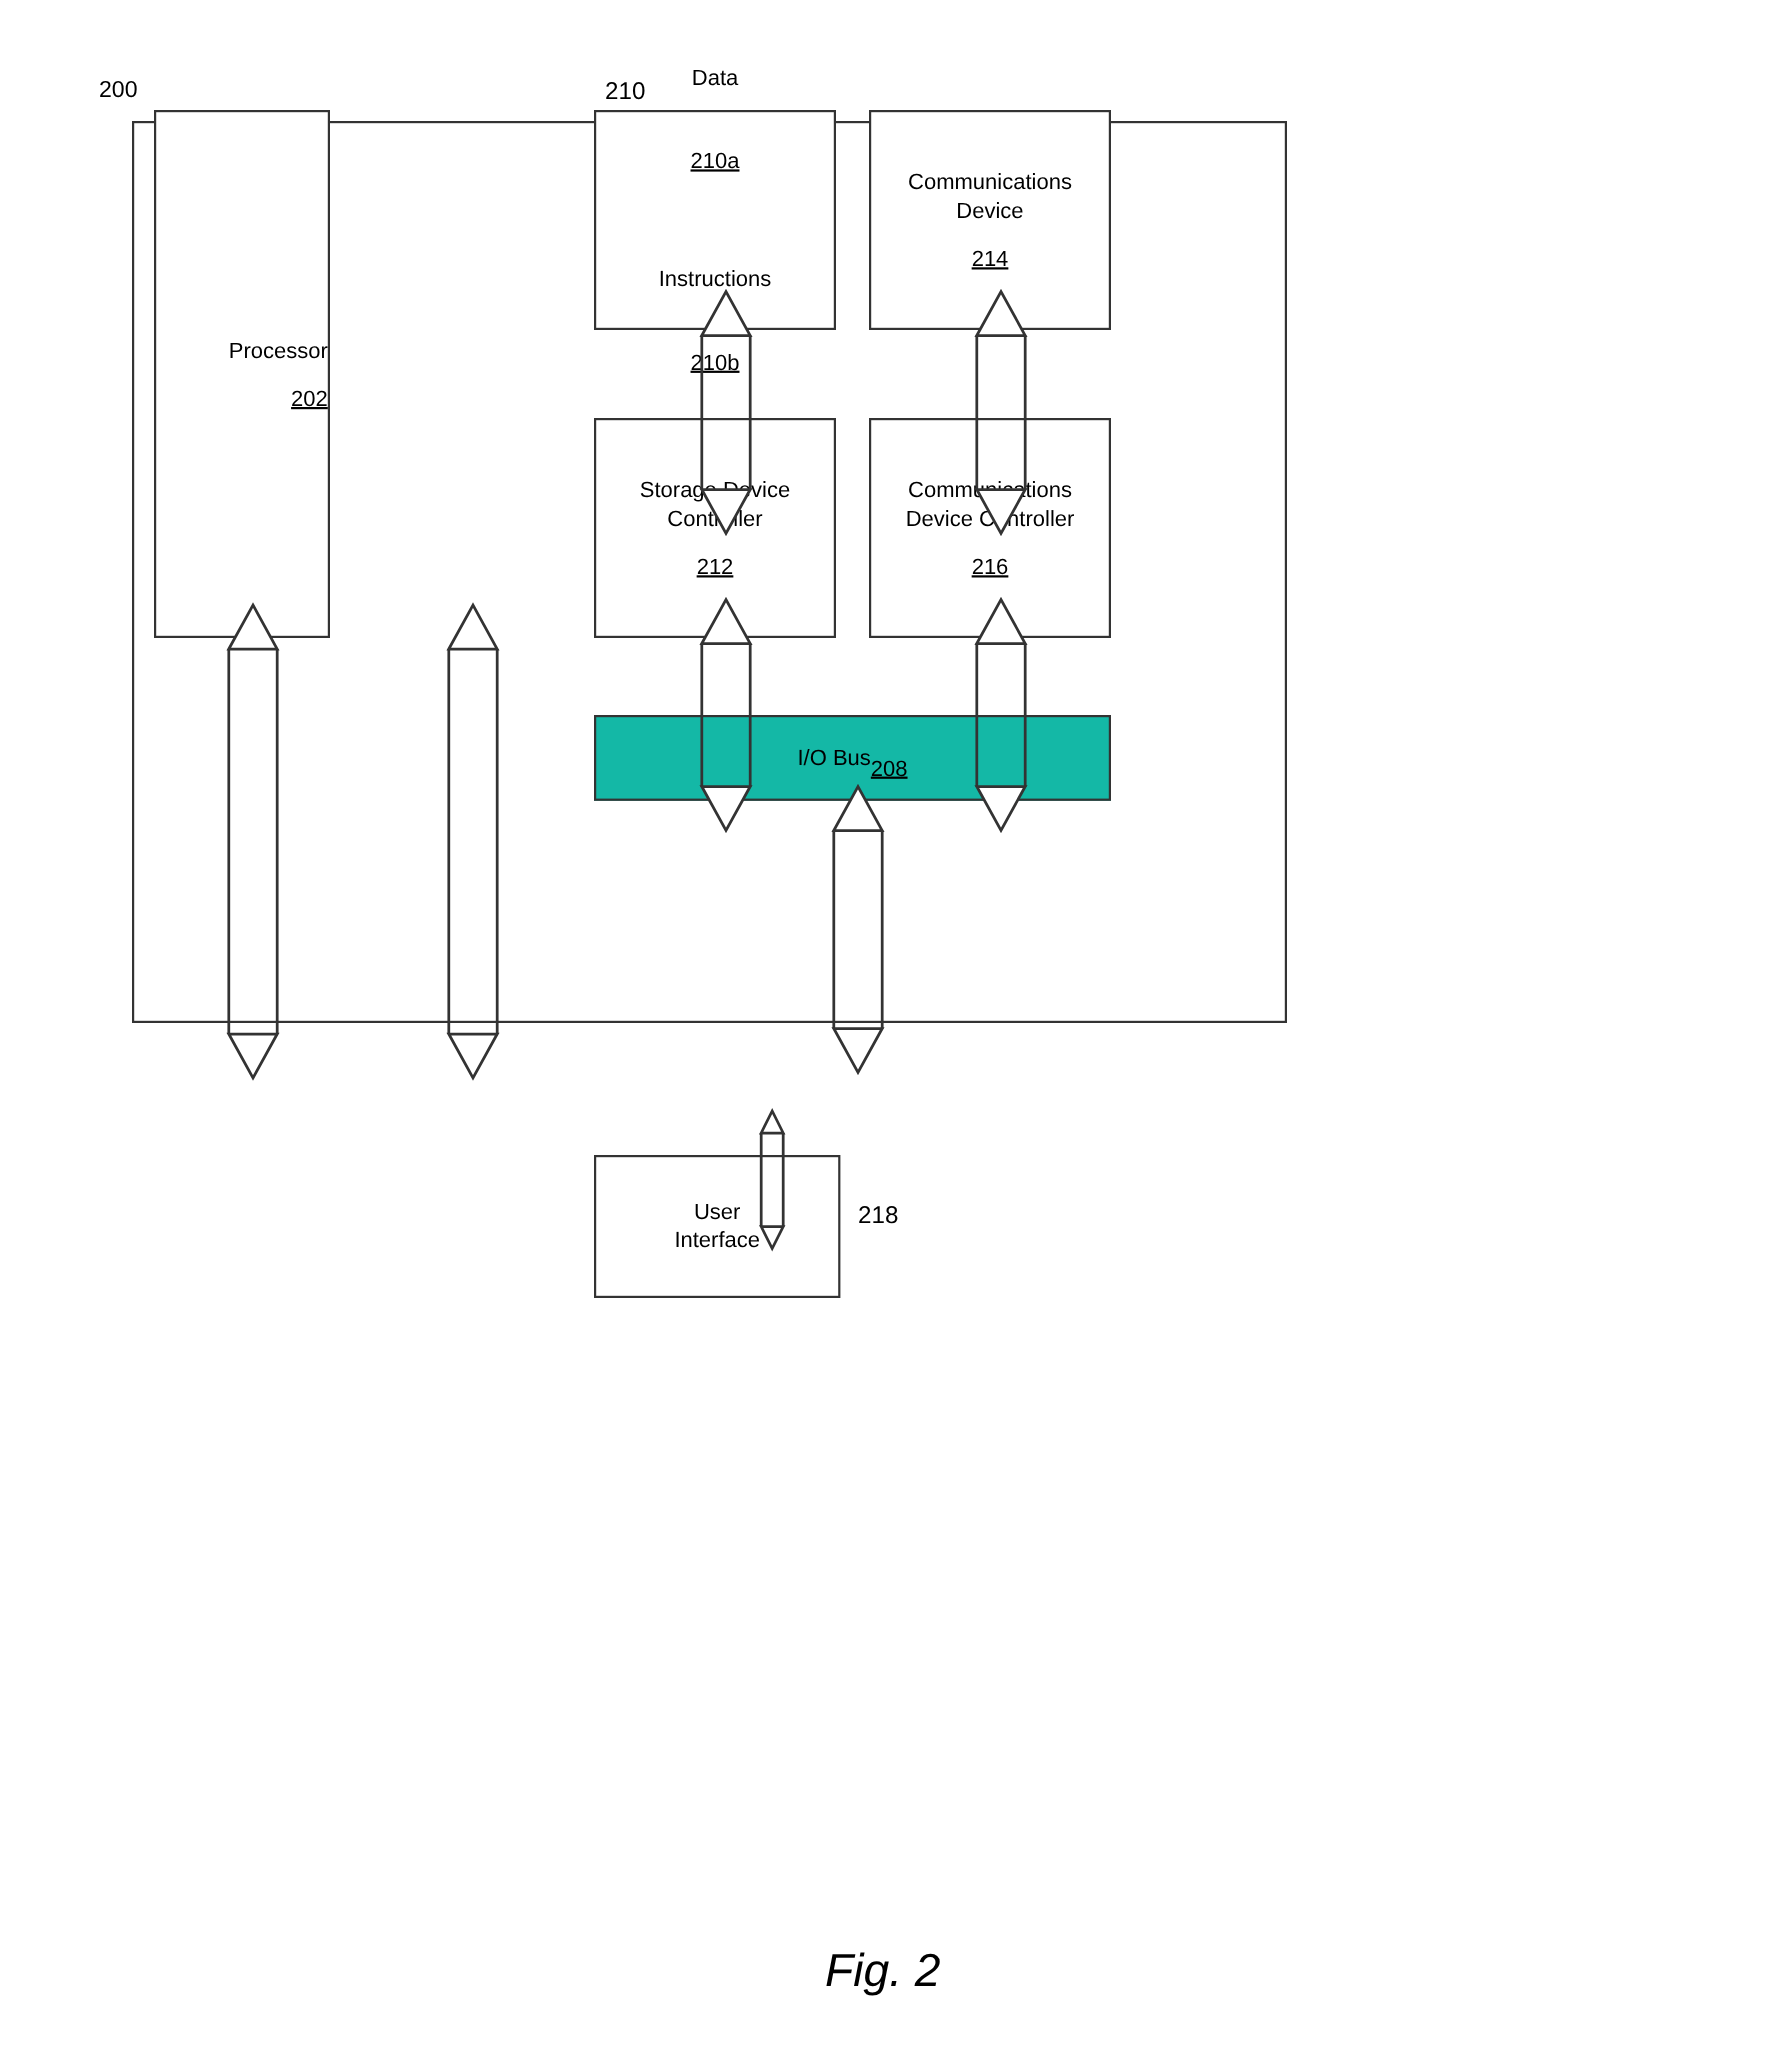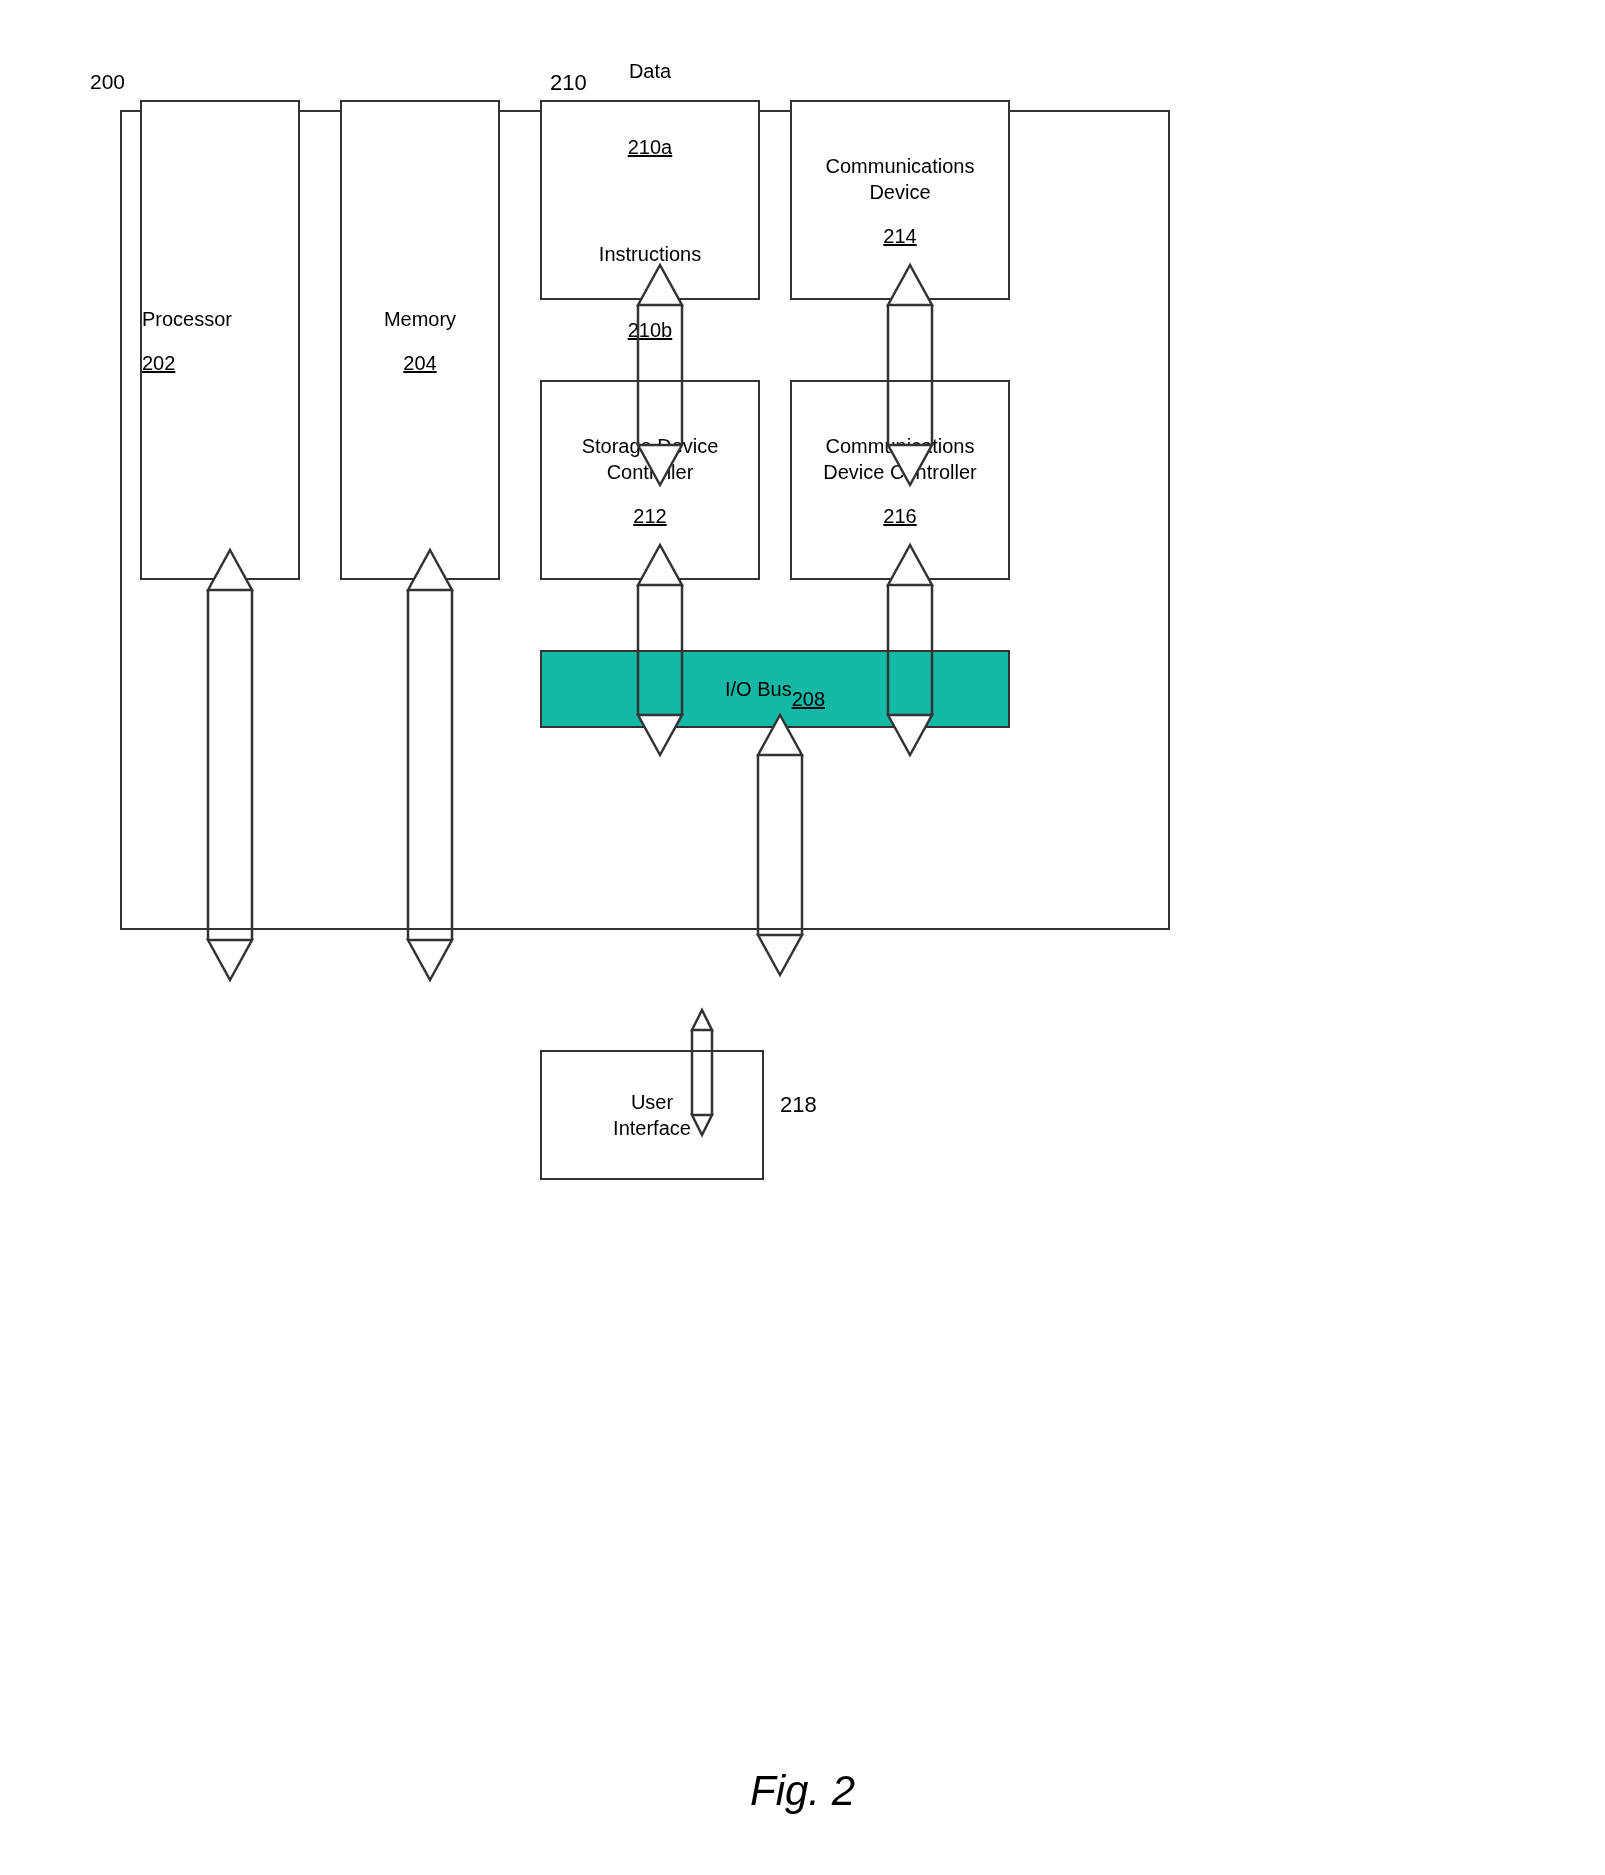--- a/index.html
+++ b/index.html
@@ -52,21 +52,21 @@
     .processor-box {
       position: absolute;
       top: 60px;
       left: 80px;
       width: 160px;
       height: 480px;
       border: 2px solid #333;
       background: #fff;
       display: flex;
       flex-direction: column;
-      align-items: flex-start;
+      align-items: flex-end;
       justify-content: center;
     }
 
     
     .memory-box {
       position: absolute;
       top: 60px;
       left: 280px;
       width: 160px;
       height: 480px;
@@ -245,24 +245,20 @@
     <span>210</span>
   </div>
 
   <div class="outer-box"></div>
 
   <div class="processor-box">
     <div class="box-title">Processor</div>
     <div class="box-number">202</div>
   </div>
 
-  <div class="memory-box">
-    <div class="box-title">Memory</div>
-    <div class="box-number">204</div>
-  </div>
 
   <div class="data-box">
     <div class="box-title">Data</div>
     <div class="box-number">210a</div>
     <br>
     <div class="box-title">Instructions</div>
     <div class="box-number">210b</div>
   </div>
 
   <div class="comm-device-box">

